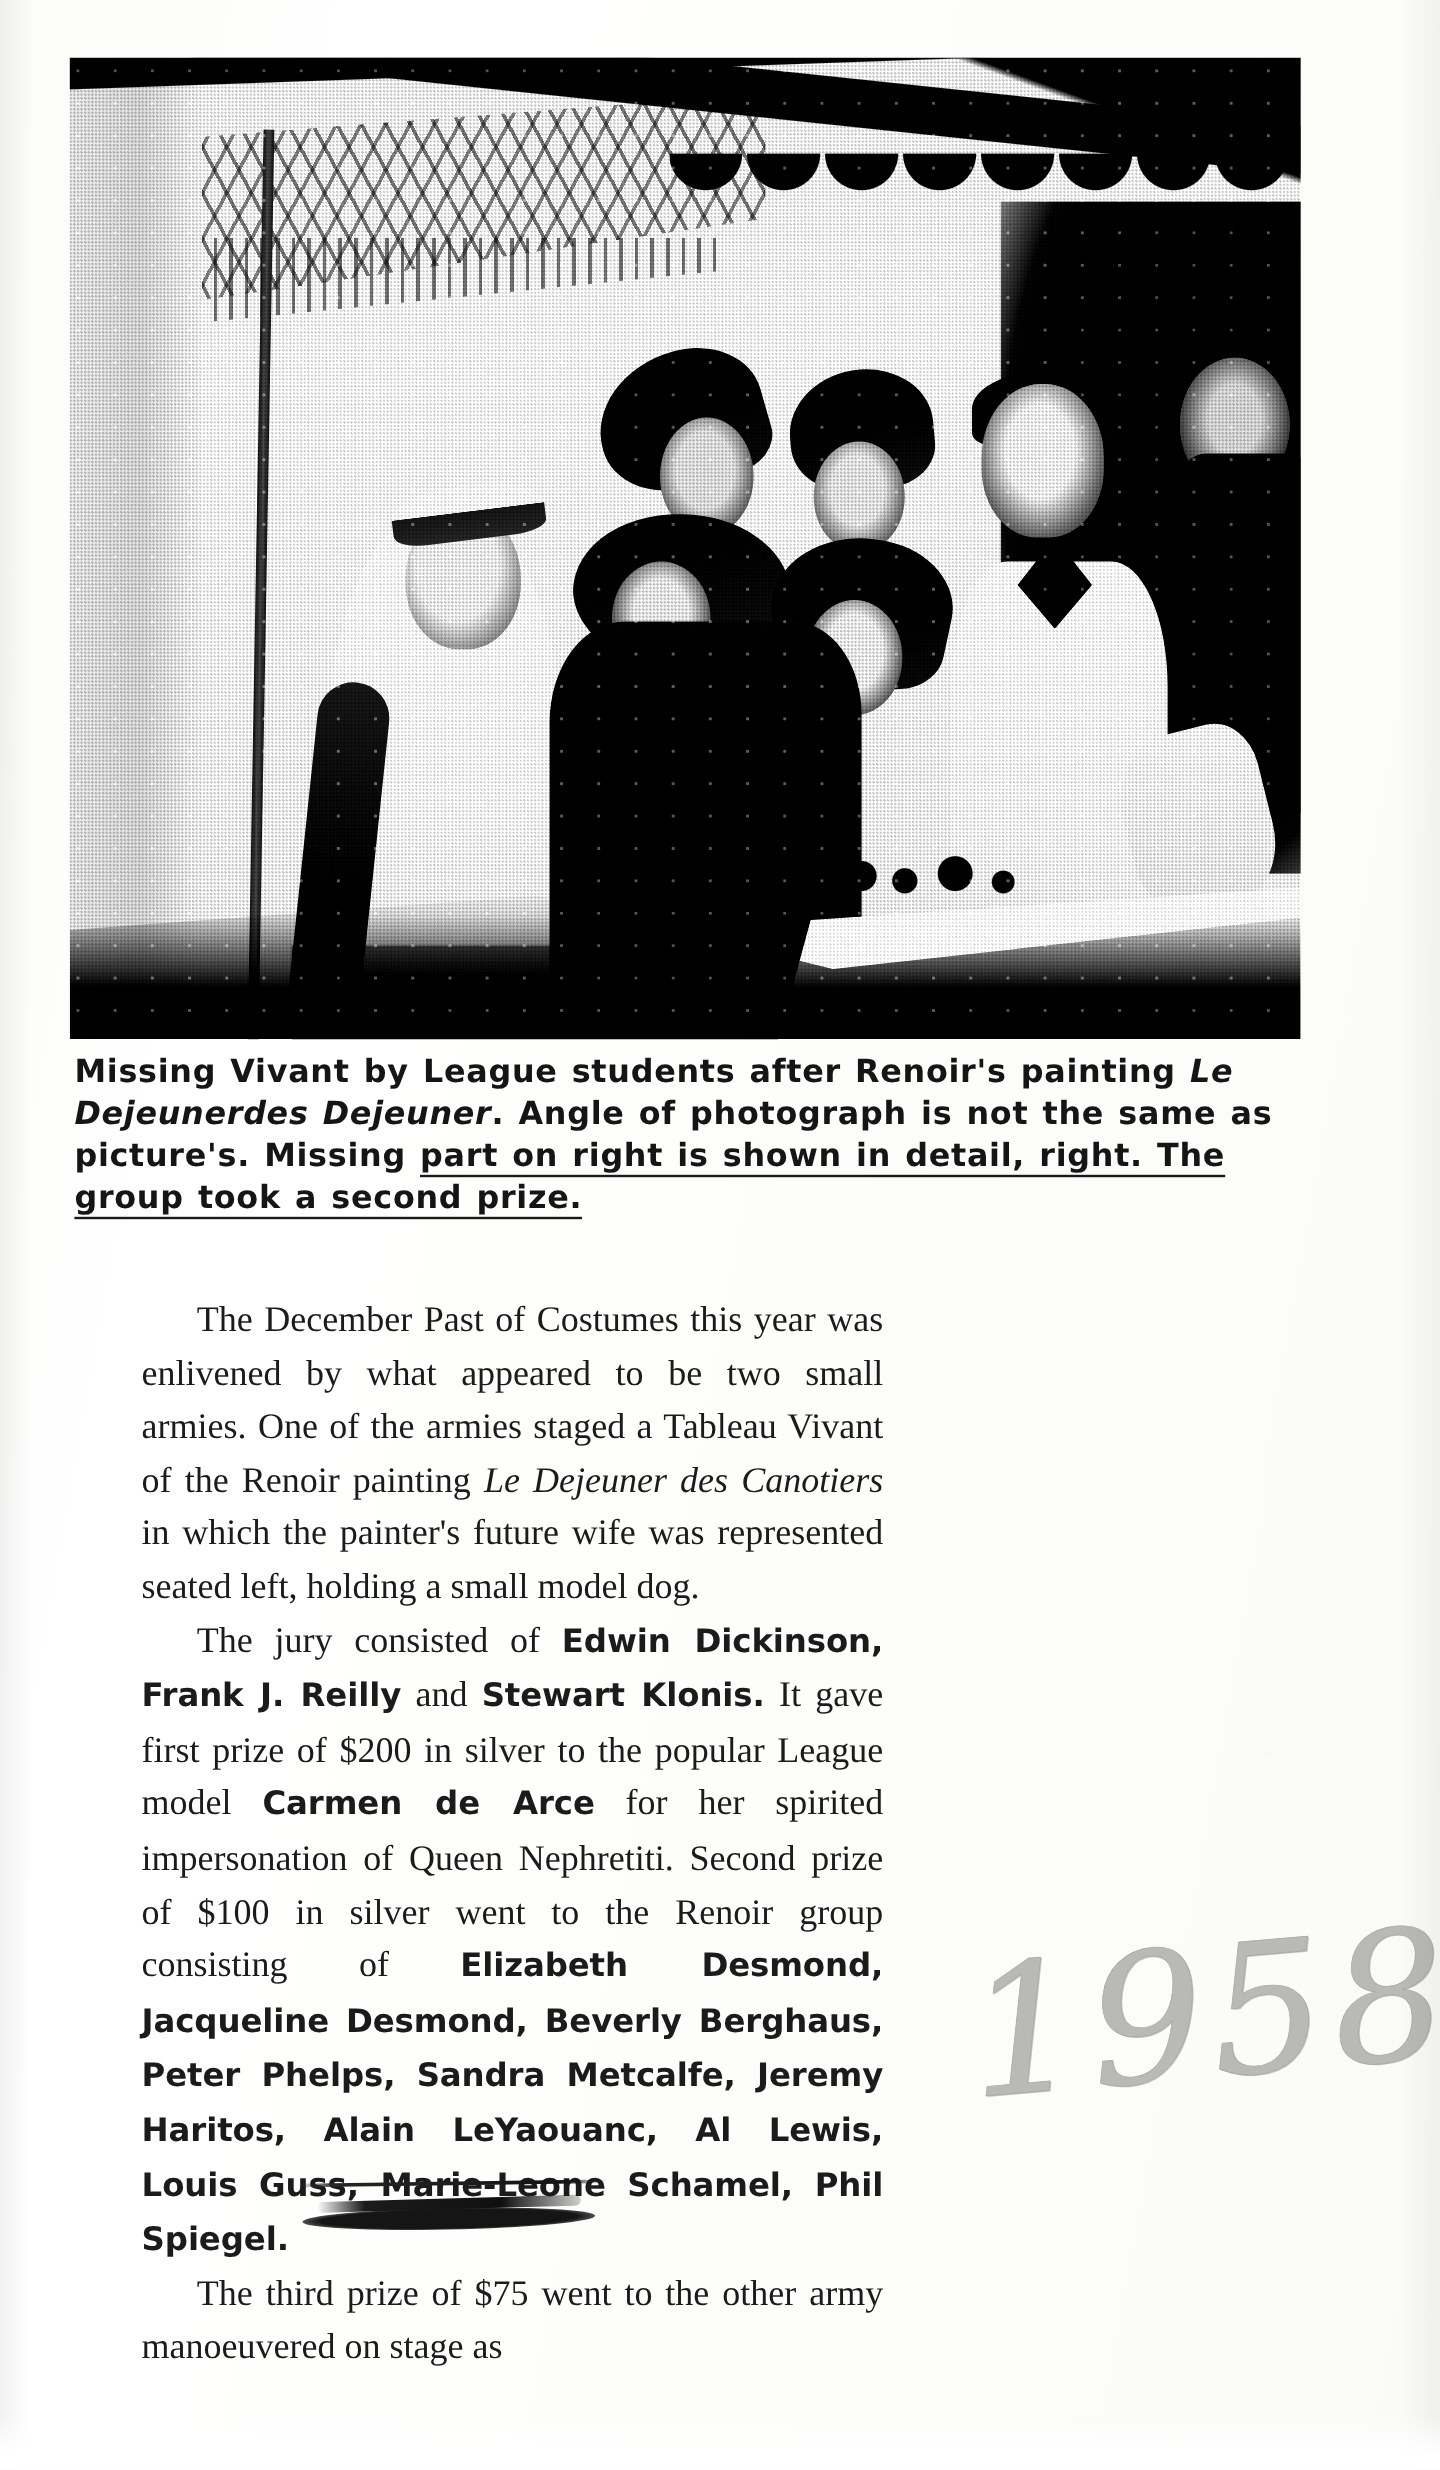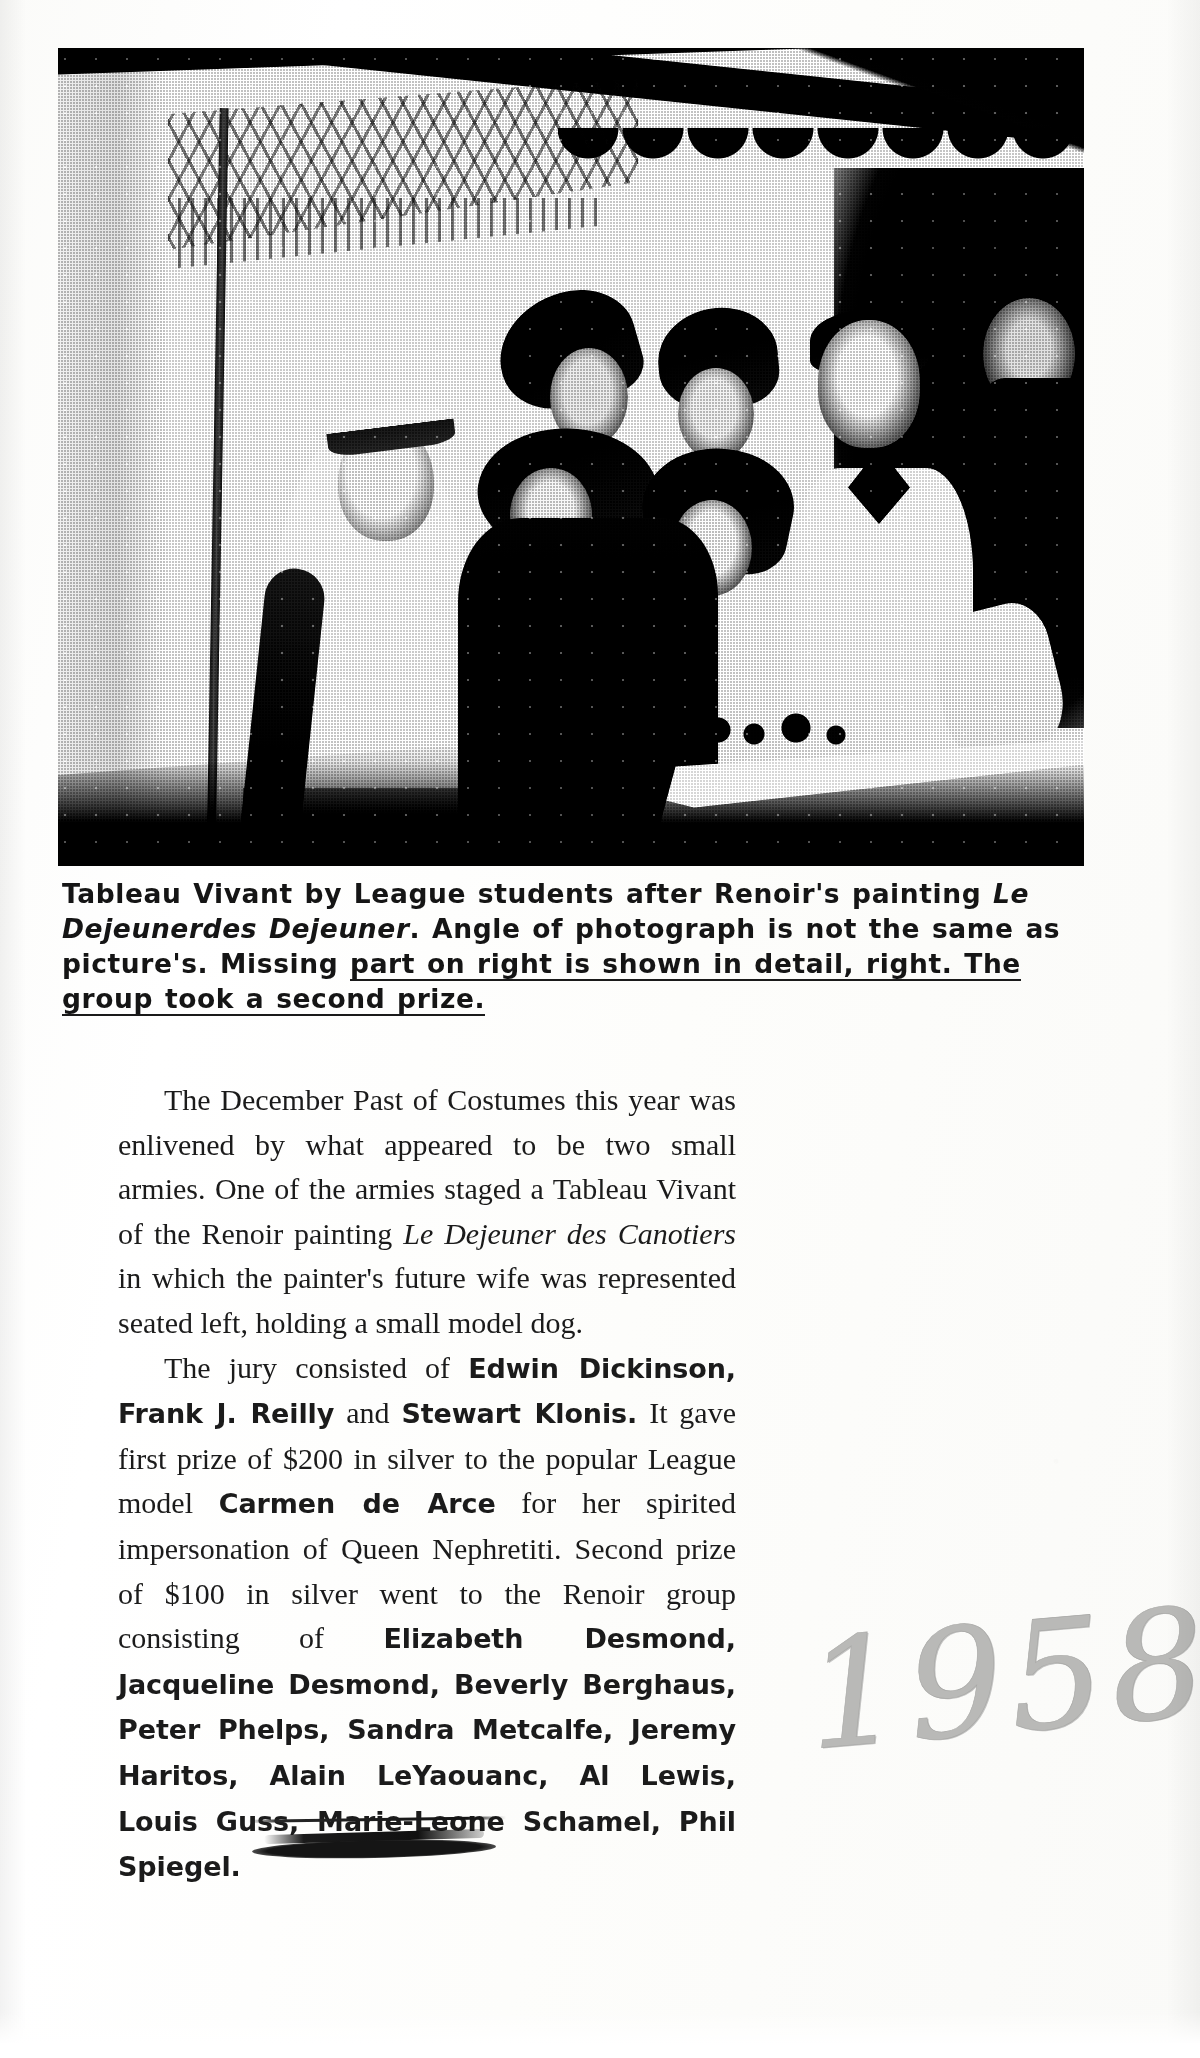--- a/index.html
+++ b/index.html
@@ -418,30 +418,31 @@
     <div class="ph table-items"></div>
     <div class="ph f-left-dark-skirt"></div>
     <div class="ph foreground"></div>
 
     <div class="halftone"></div>
     <div class="speckle"></div>
   </div>
 </div>
 
 <div class="caption">
-  <span>Tableau Vivant by League students after Renoir's painting </span><i>Le Dejeuner</i><i>des Dejeuner</i><span>. Angle of photograph is not the same as picture's. Missing</span>
+  <span>Missing Vivant by League students after Renoir's painting </span><i>Le Dejeuner</i><i>des Dejeuner</i><span>. Angle of photograph is not the same as picture's. Missing</span>
   <span class="ul-second">part on right is shown in detail, right. The group took a second prize.</span>
 </div>
 
 <div class="article">
 
   <p class="indent"><span>The December Past of Costumes this year was enlivened by what appeared to be two small armies. One of the armies staged a Tableau Vivant of the Renoir painting </span><i>Le Dejeuner des Canotiers</i><span> in which the painter's future wife was represented seated left, holding a small model dog.</span></p>
 
   <p class="indent"><span>The jury consisted of </span><span class="bold-name">Edwin Dickinson, Frank J. Reilly</span><span> and </span><span class="bold-name">Stewart Klonis.</span><span> It gave first prize of $200 in silver to the popular League model </span><span class="bold-name">Carmen de Arce</span><span> for her spirited impersonation of Queen Nephretiti. Second prize of $100 in silver went to the Renoir group consisting of </span><span class="bold-name">Elizabeth Desmond, Jacqueline Desmond, Beverly Berghaus, Peter Phelps, Sandra Metcalfe, Jeremy Haritos, Alain LeYaouanc, Al Lewis, Louis Guss, Marie-Leone Schamel, Phil Spiegel.</span></p>
 
+  <p class="indent"><span>The third prize of $75 went to the other army manoeuvered on stage as</span></p>
 </div>
 
 <div class="handwriting-year">1958</div>
 
 <div class="strike-line"></div>
 <div class="redaction-2"></div>
 <div class="redaction"></div>
 
 <div class="scan-edge-left"></div>
 <div class="scan-edge-right"></div>

